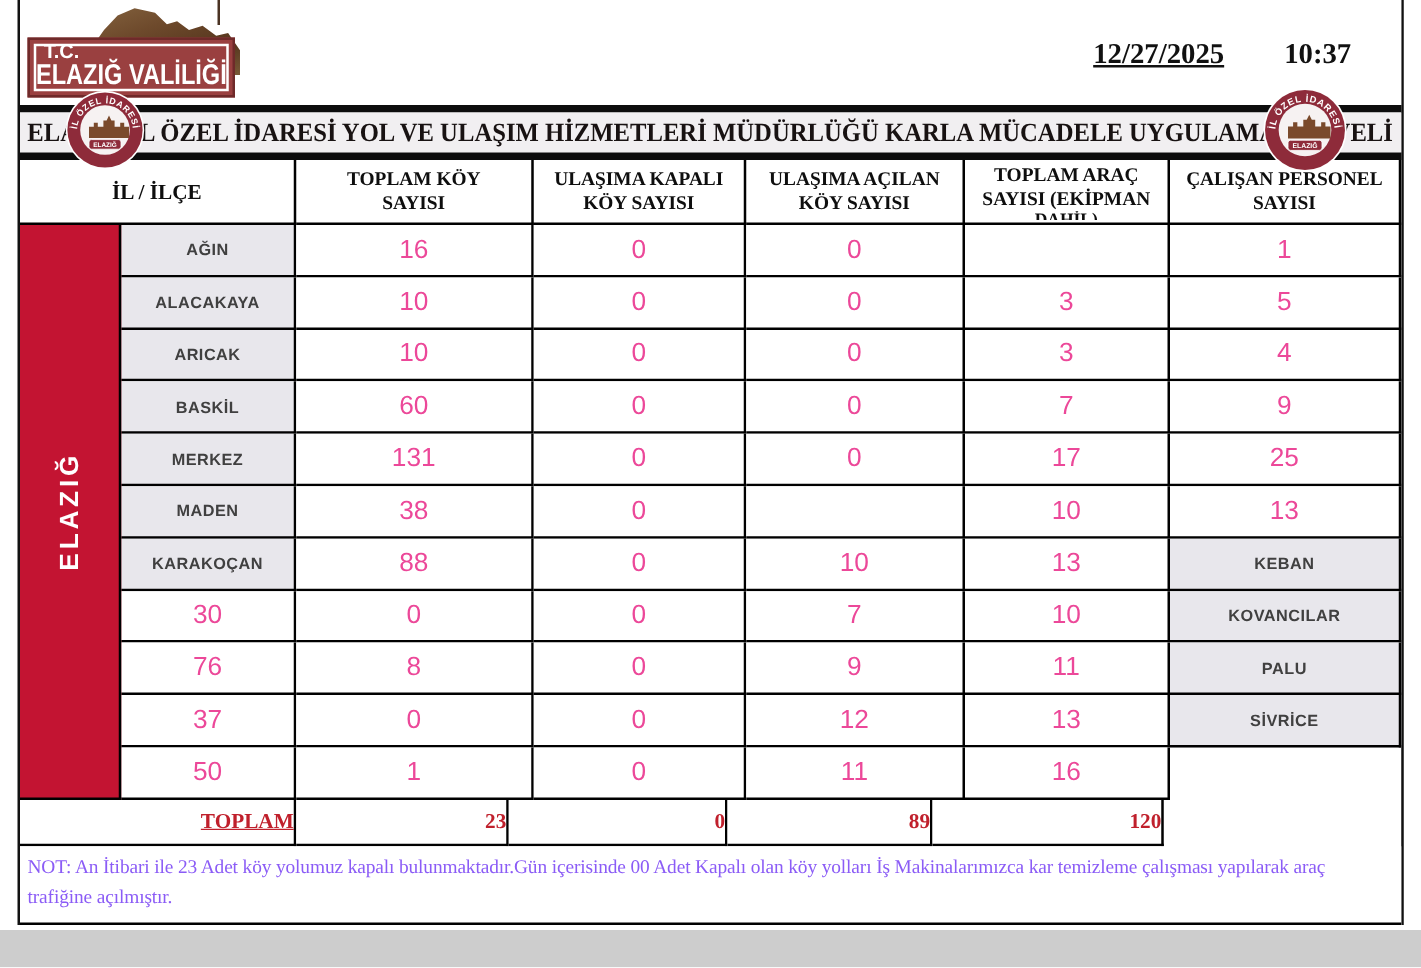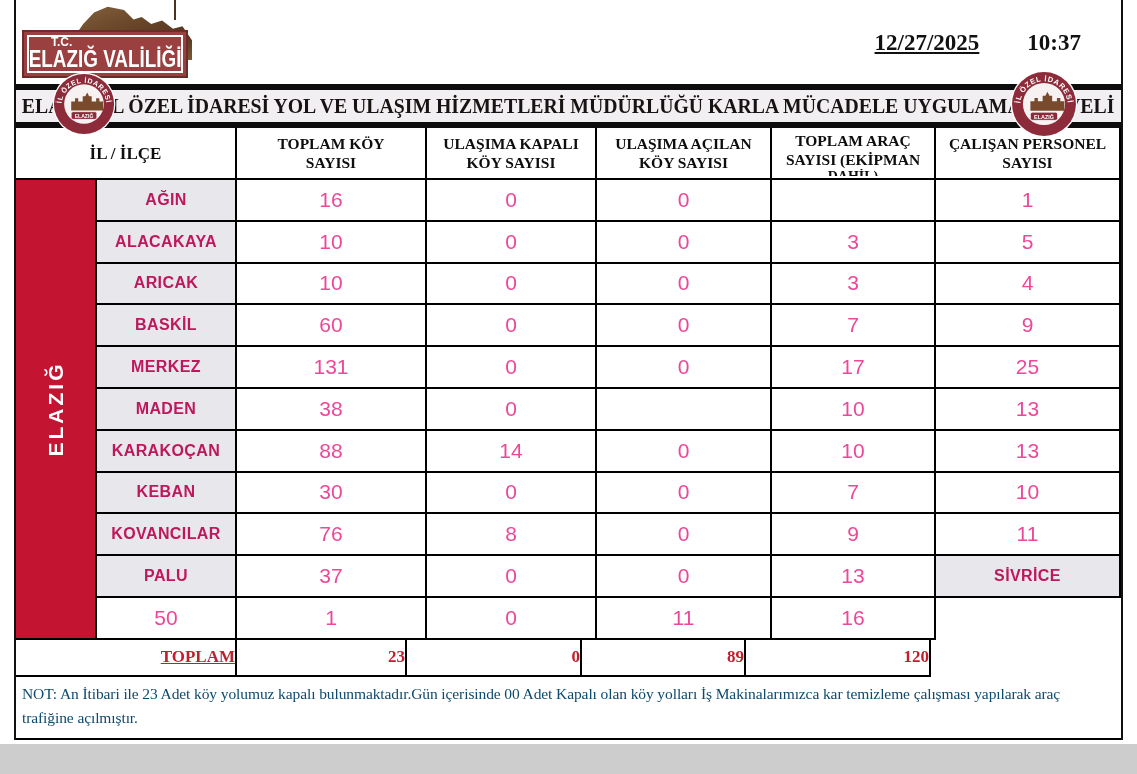--- a/index.html
+++ b/index.html
@@ -11,21 +11,21 @@
   
   .top-strip{position:absolute;left:0;top:0;width:100%;height:84px;background:#fff;}
   .castle-photo{position:absolute;left:40px;top:2px;width:136px;height:58px;z-index:1;
     background:linear-gradient(160deg,#8a6a44 0%,#6e4a2c 40%,#55351d 75%,#7a5a38 100%);
     clip-path:polygon(0% 100%,2% 70%,8% 52%,14% 58%,20% 38%,28% 18%,38% 8%,50% 14%,57% 30%,63% 26%,70% 38%,78% 32%,86% 46%,93% 42%,100% 66%,100% 100%);}
   .antenna{position:absolute;left:158px;top:0;width:2px;height:20px;background:#4a3323;z-index:1;}
   .valilik-box{position:absolute;left:6px;top:30px;width:166px;height:48px;z-index:2;
     background:#9a4040;border:2px solid #6f2a2a;box-sizing:border-box;}
   .valilik-inner{position:absolute;inset:3px;border:2px solid #fff;box-sizing:border-box;
     display:flex;flex-direction:column;align-items:center;justify-content:center;}
-  .tc{align-self:flex-start;margin-left:22px;color:#fff;font-weight:bold;font-size:12px;line-height:10px;}
+  .tc{align-self:flex-start;margin-left:6px;color:#fff;font-weight:bold;font-size:16px;line-height:10px;}
   .valilik-name{color:#fff;font-weight:bold;font-size:23px;line-height:24px;white-space:nowrap;
     transform:scaleX(.82);transform-origin:center;font-family:"Liberation Sans",sans-serif;}
   .datetime{position:absolute;right:40px;top:30px;font-family:"Liberation Serif",serif;
     font-weight:bold;font-size:23px;color:#111;}
   .date{text-decoration:underline;margin-right:48px;}
 
   
   .bar{position:absolute;left:0;width:100%;height:6px;background:#0d0d0d;}
   .bar1{top:84px;} .bar2{top:122px;}
   .title-strip{position:absolute;left:0;top:90px;width:100%;height:32px;background:#f1eff1;
@@ -47,32 +47,32 @@
       line-height:19px;text-align:center;position:relative;}
   .hclip{height:7px;overflow:hidden;line-height:15px;font-size:14px;}
   .tbody{display:grid;grid-template-columns:81px 140px 190px 170px 175px 164px 185px;
          grid-template-rows:repeat(11,41.8px);}
   .band{grid-column:1;grid-row:1 / span 11;background:#c31432;position:relative;
         border-right:2px solid #000;border-bottom:2px solid #000;box-sizing:border-box;}
   .vtext{position:absolute;top:50%;left:50%;transform:translate(-50%,-50%) rotate(-90deg);
         color:#fff;font-weight:bold;font-size:21px;letter-spacing:3px;white-space:nowrap;}
   .cell{box-sizing:border-box;border-right:2px solid #000;border-bottom:2px solid #000;
         display:flex;align-items:center;justify-content:center;background:#fff;}
-  .lbl{background:#e8e7ec;font-weight:bold;font-size:16px;color:#be185d;letter-spacing:.4px;}
+  .lbl{background:#e8e7ec;font-weight:bold;font-size:13px;color:#404040;letter-spacing:.4px;}
   .num{font-size:21px;color:#ec4899;}
   .trow{display:flex;height:37px;}
   .tcell{box-sizing:border-box;border-right:2px solid #000;border-bottom:2px solid #000;
         display:flex;align-items:center;justify-content:flex-end;background:#fff;
         font-family:"Liberation Serif",serif;font-weight:bold;font-size:17px;color:#c0202c;}
   .tlabel{text-decoration:underline;}
 
   
   .notebox{position:absolute;left:0;top:677px;width:1105px;height:63px;box-sizing:border-box;
     border-bottom:2px solid #000;background:#fff;padding:5px 6px;
-    font-family:"Liberation Serif",serif;font-size:15.5px;color:#0c4a6e;line-height:1.55;letter-spacing:-.1px;}
+    font-family:"Liberation Serif",serif;font-size:15.5px;color:#8b5cf6;line-height:1.55;letter-spacing:-.1px;}
 
   .gray-strip{position:absolute;left:0;top:744px;width:1137px;height:30px;background:#cdcdcd;}
 </style>
 </head>
 <body>
 
 <div class="canvas">
   <div class="page-frame">
 
     <div class="top-strip">
@@ -195,21 +195,20 @@
 
         <div class="cell lbl">MADEN</div>
         <div class="cell num">38</div>
         <div class="cell num">0</div>
         <div class="cell num"></div>
         <div class="cell num">10</div>
         <div class="cell num">13</div>
 
         <div class="cell lbl">KARAKOÇAN</div>
         <div class="cell num">88</div>
-        <div class="cell num">14</div>
         <div class="cell num">0</div>
         <div class="cell num">10</div>
         <div class="cell num">13</div>
 
         <div class="cell lbl">KEBAN</div>
         <div class="cell num">30</div>
         <div class="cell num">0</div>
         <div class="cell num">0</div>
         <div class="cell num">7</div>
         <div class="cell num">10</div>
@@ -218,20 +217,21 @@
         <div class="cell num">76</div>
         <div class="cell num">8</div>
         <div class="cell num">0</div>
         <div class="cell num">9</div>
         <div class="cell num">11</div>
 
         <div class="cell lbl">PALU</div>
         <div class="cell num">37</div>
         <div class="cell num">0</div>
         <div class="cell num">0</div>
+        <div class="cell num">12</div>
         <div class="cell num">13</div>
 
         <div class="cell lbl">SİVRİCE</div>
         <div class="cell num">50</div>
         <div class="cell num">1</div>
         <div class="cell num">0</div>
         <div class="cell num">11</div>
         <div class="cell num">16</div>
       </div>
 

